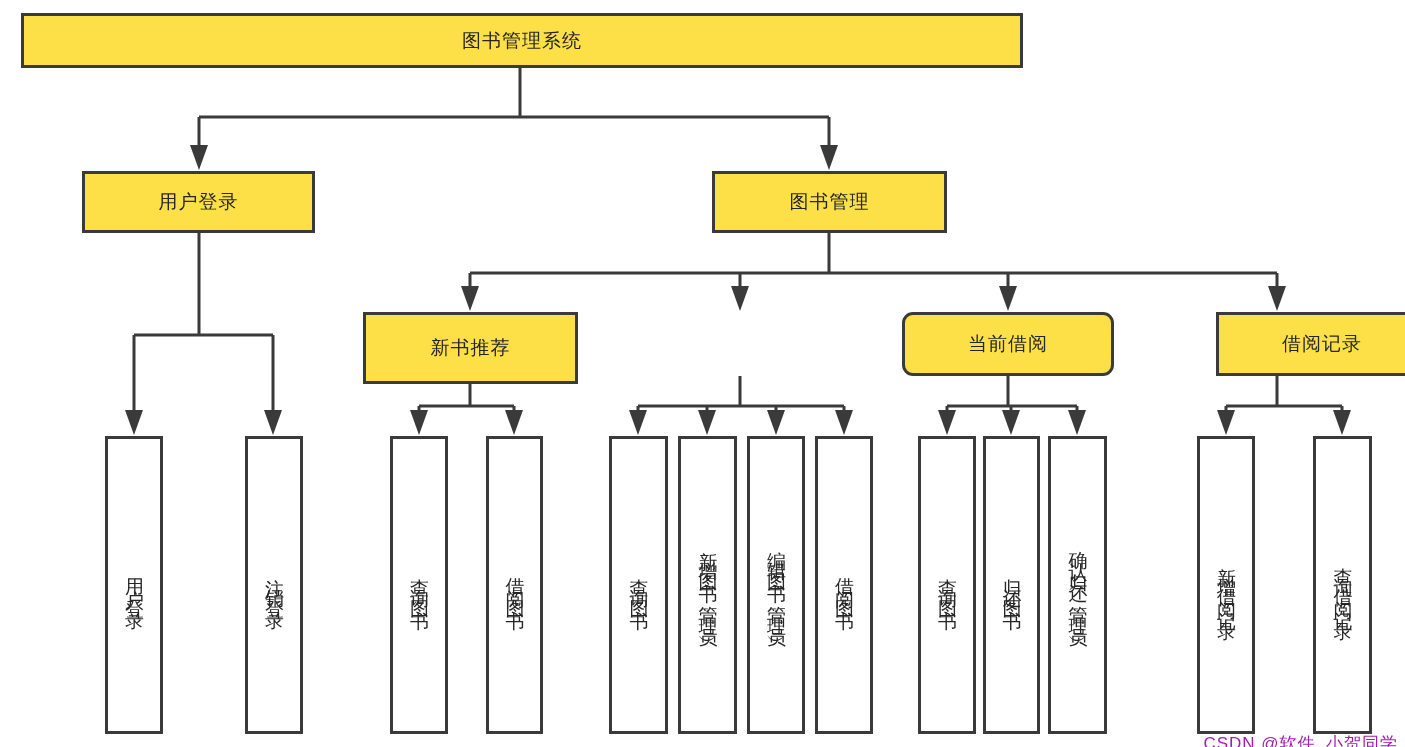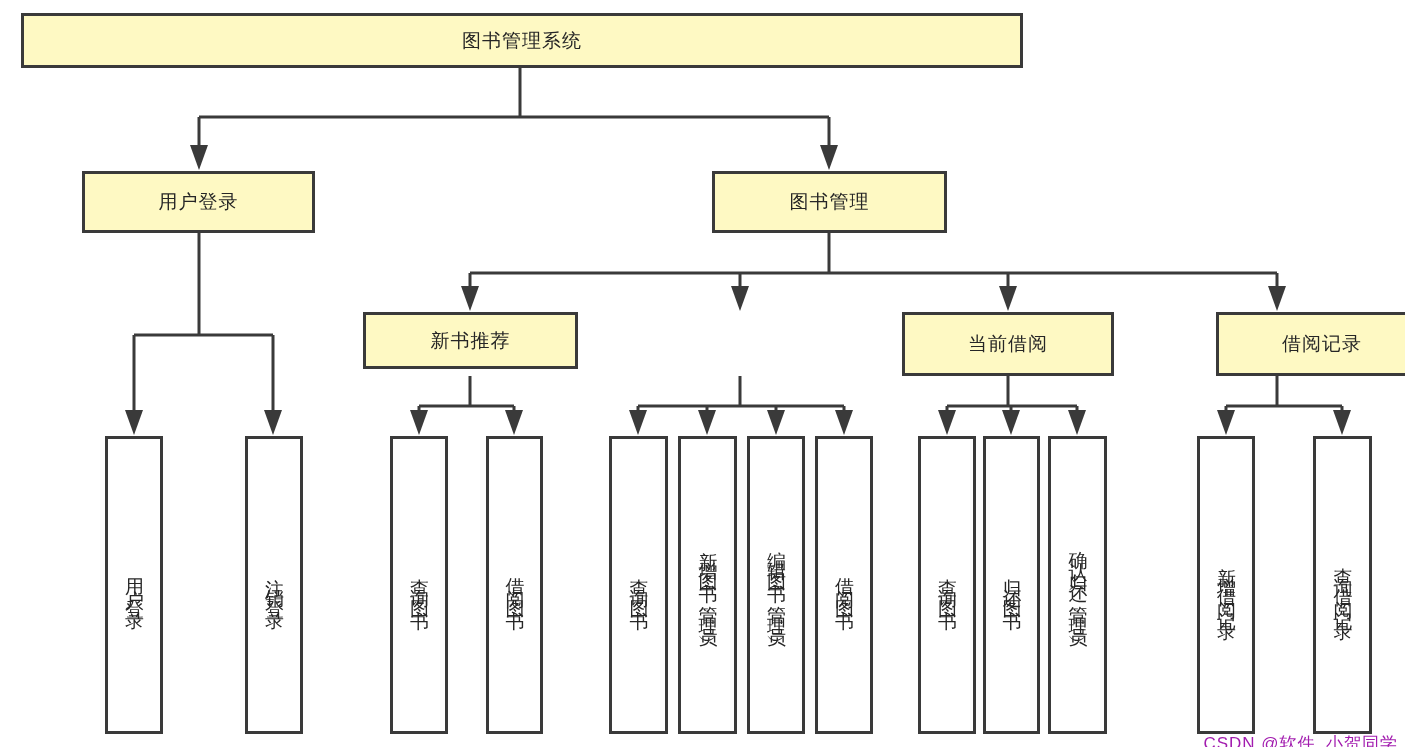--- a/index.html
+++ b/index.html
@@ -7,21 +7,21 @@
     position:relative;
     width:1405px;height:747px;
     background:#ffffff;
     overflow:hidden;
     font-family:"Liberation Sans","DejaVu Sans",sans-serif;
   }
   #wires{position:absolute;left:0;top:0;z-index:1;}
   .box{
     position:absolute;
     box-sizing:border-box;
-    background:#fef9c3;
+    background:#fde047;
     border:3px solid #3a3a3a;
     display:flex;align-items:center;justify-content:center;
     color:#262626;
     font-size:19px;
     letter-spacing:1px;
     z-index:2;
   }
   .vbox{
     position:absolute;
     box-sizing:border-box;
@@ -90,22 +90,22 @@
     <path class="wire" d="M1277 376 V406 M1226 406 H1342 M1226 406 V414 M1342 406 V414"></path>
     <polygon class="head" points="1217,410 1235,410 1226,435"></polygon>
     <polygon class="head" points="1333,410 1351,410 1342,435"></polygon>
   </svg>
 
   <div class="box" style="left:21px;top:13px;width:1002px;height:55px;">图书管理系统</div>
 
   <div class="box" style="left:82px;top:171px;width:233px;height:62px;">用户登录</div>
   <div class="box" style="left:712px;top:171px;width:235px;height:62px;">图书管理</div>
 
-  <div class="box" style="left:363px;top:312px;width:215px;height:57px;">新书推荐</div>
-  <div class="box" style="left:902px;top:312px;width:212px;height:64px;">当前借阅</div>
+  <div class="box" style="left:363px;top:312px;width:215px;height:72px;">新书推荐</div>
+  <div class="box" style="left:902px;top:312px;width:212px;height:64px;border-radius:11px;">当前借阅</div>
   <div class="box" style="left:1172px;top:312px;width:212px;height:64px;margin-left:44px;">借阅记录</div>
 
   <div class="vbox" style="left:105px;top:436px;width:58px;height:298px;">
     <span class="vtext">用户登录</span>
   </div>
   <div class="vbox" style="left:245px;top:436px;width:58px;height:298px;">
     <span class="vtext">注销登录</span>
   </div>
 
   <div class="vbox" style="left:390px;top:436px;width:58px;height:298px;">

